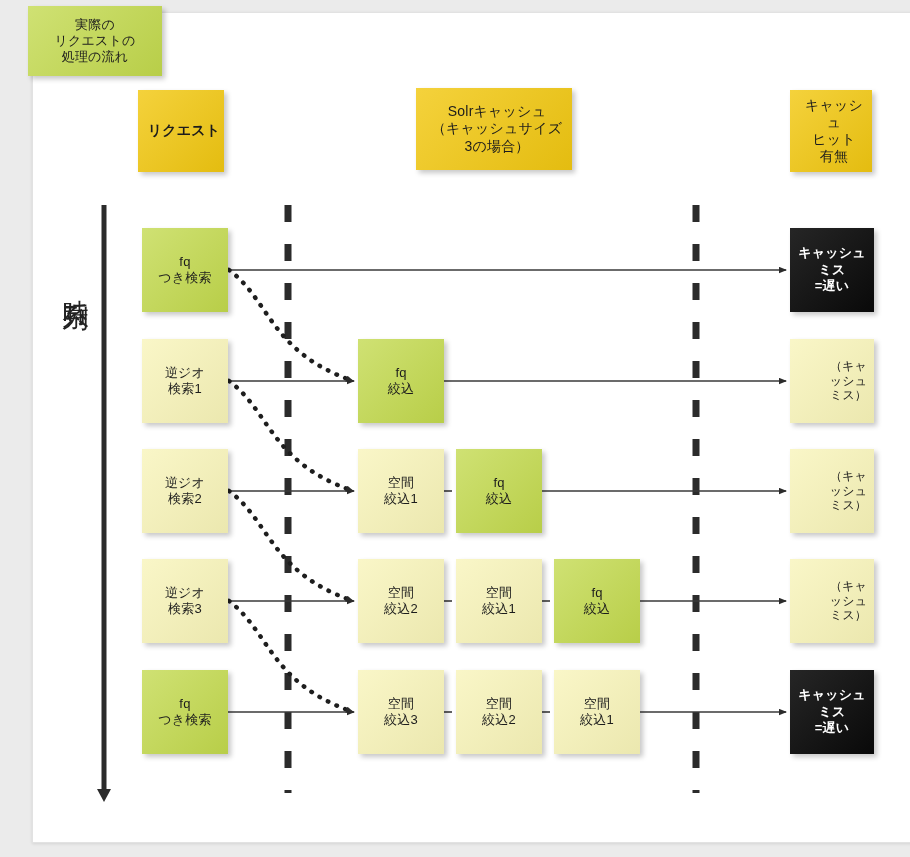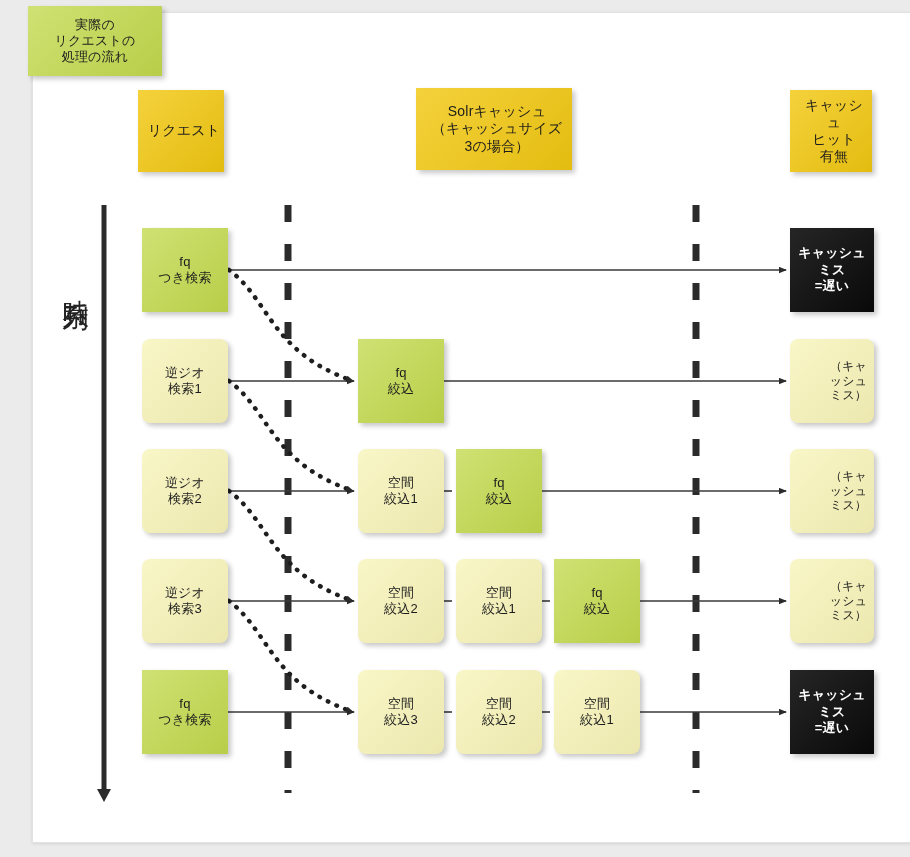--- a/index.html
+++ b/index.html
@@ -51,21 +51,21 @@
     text-align: center;
     line-height: 1.22;
     color: #1c1c1c;
     box-shadow: 3px 3px 5px rgba(0,0,0,0.22);
     padding: 2px 3px;
     white-space: pre-line;
     letter-spacing: 0.2px;
   }
   .note.green  { background: #c2d94c; }
   .note.gold   { background: #f2c811; padding-left: 9px; }
-  .note.cream  { background: #f8f4b8; border-radius: 8px; }
+  .note.cream  { background: #f8f4b8; }
   .note.black  { background: #0d0d0d; color: #ffffff; font-weight: bold; }
 
   .note.green, .note.cream {
     background-image: linear-gradient(135deg, rgba(255,255,255,0.22), rgba(0,0,0,0.05));
   }
   .note.gold {
     background-image: linear-gradient(135deg, rgba(255,255,255,0.18), rgba(0,0,0,0.06));
   }
   .note.black {
     background-image: linear-gradient(135deg, rgba(255,255,255,0.10), rgba(0,0,0,0.30));
@@ -151,21 +151,21 @@
       <path d="M209,381 C250,411 250,462 333,491" marker-end="url(#arrow)"></path>
       <path d="M209,491 C250,521 250,572 333,601" marker-end="url(#arrow)"></path>
       <path d="M209,601 C250,632 250,683 333,712" marker-end="url(#arrow)"></path>
     </g>
   </svg>
 
   <div class="note green hdr-title" style="left:8px; top:6px; width:134px; height:70px;">実際の
 リクエストの
 処理の流れ</div>
 
-  <div class="note gold hdr" style="left:118px; top:90px; width:86px; height:82px;">リクエスト</div>
+  <div class="note gold hdr" style="left:118px; top:90px; width:86px; height:82px;font-weight:bold;">リクエスト</div>
 
   <div class="note gold hdr-wide" style="left:396px; top:88px; width:156px; height:82px;">Solrキャッシュ
 （キャッシュサイズ
 3の場合）</div>
 
   <div class="note gold hdr" style="left:770px; top:90px; width:82px; height:82px;">キャッシュ
 ヒット
 有無</div>
 
   <div id="timeline-label">時系列</div>

